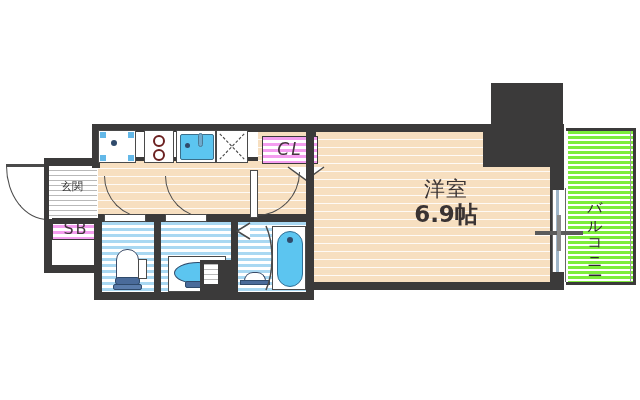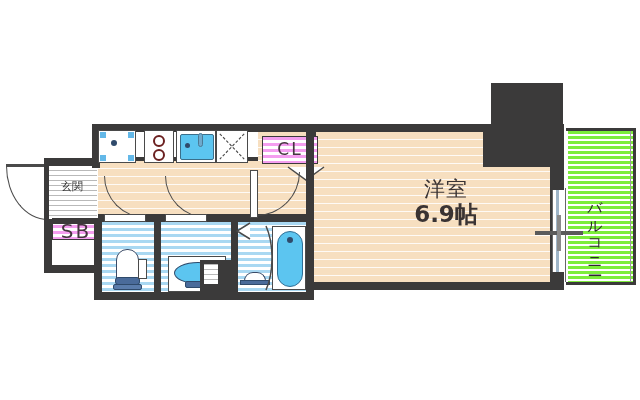--- a/index.html
+++ b/index.html
@@ -79,21 +79,21 @@
     line-height: 1.05;
     white-space: nowrap;
     user-select: none;
   }
   #room-label {
     font-size: 21px;
     letter-spacing: 1px;
   }
   #room-label .n { font-size: 23px; letter-spacing: 0px; font-weight: bold; }
   #cl-label { font-size: 17px; color: #45353f; letter-spacing: 2px; }
-  #sb-label { font-size: 20px; color: #45353f; letter-spacing: 2px; }
+  #sb-label { font-size: 16px; color: #45353f; letter-spacing: 2px; }
   #genkan-label { font-size: 11px; color: #2e2e2e; letter-spacing: 0px; }
   #balcony-label {
     font-size: 15px;
     color: #2b2b2b;
     writing-mode: vertical-rl;
     text-orientation: upright;
     letter-spacing: 2px;
     line-height: 1;
   }
 
@@ -160,21 +160,21 @@
 
   <div class="abs door-arc" style="left:6px; top:166px; width:42px; height:54px;
               border-radius: 0 0 0 100%; border-top:none; border-right:none;"></div>
   <div class="abs" style="left:6px; top:164px; width:42px; height:3px; background:#4a4a4a;"></div>
   <div class="abs" style="left:44px; top:164px; width:4px; height:58px; background:#ffffff; border:1px solid #4a4a4a; box-sizing:border-box;"></div>
 
   <div class="abs fl-closet" style="left:52px; top:218px; width:48px; height:22px; border:1.5px solid #3b3a3a; box-sizing:border-box;"></div>
   <div class="abs lbl" id="sb-label" style="left:52px; top:221px; width:48px;">SB</div>
 
   <div class="abs fl-closet" style="left:262px; top:136px; width:56px; height:28px; border:1.5px solid #3b3a3a; box-sizing:border-box;"></div>
-  <div class="abs lbl" id="cl-label" style="left:262px; top:141px; width:56px;">CL</div>
+  <div class="abs lbl" id="cl-label" style="left:262px; top:141px; width:56px;font-style:italic;">CL</div>
 
   <svg class="abs" style="left:286px; top:166px; width:40px; height:16px;" viewBox="0 0 40 16">
     <polyline points="2,1 20,14 38,1" fill="#ffffff" stroke="#4a4a4a" stroke-width="1.5"></polyline>
   </svg>
 
   <div class="abs lbl" id="room-label" style="left:385px; top:178px; width:122px;">
     <div>洋室</div>
     <div class="n" style="margin-top:2px;">6.9帖</div>
   </div>
 

